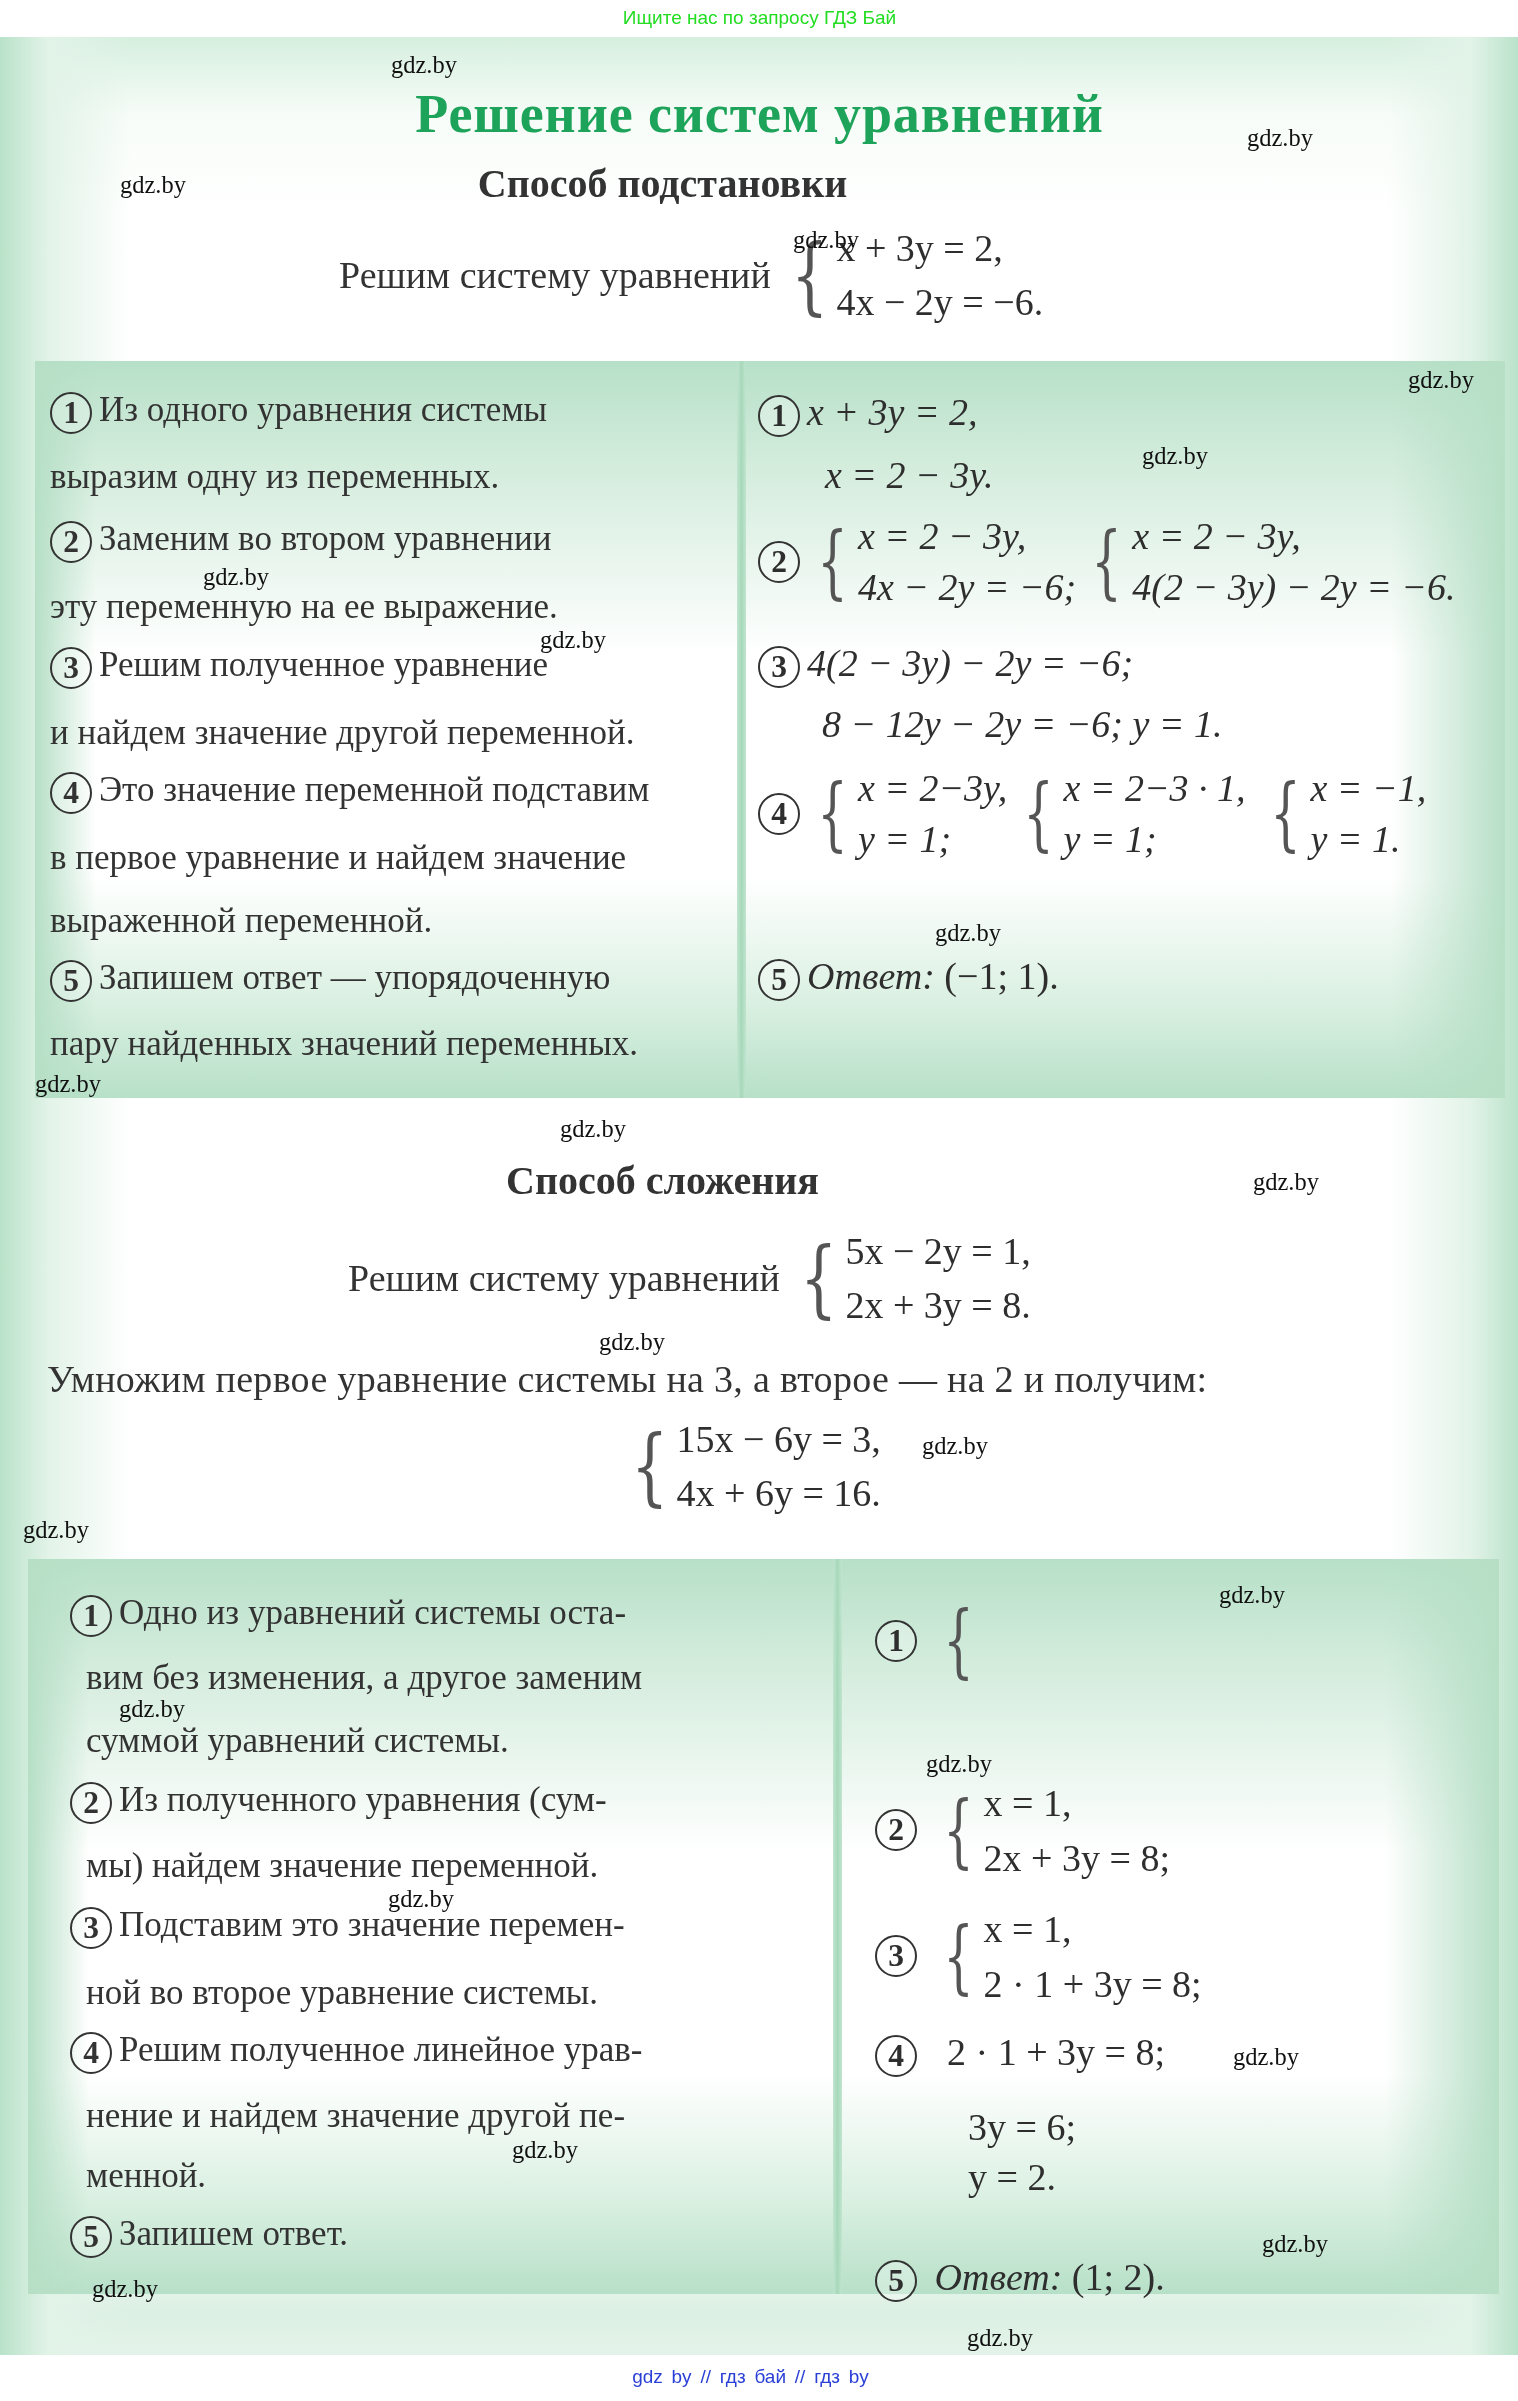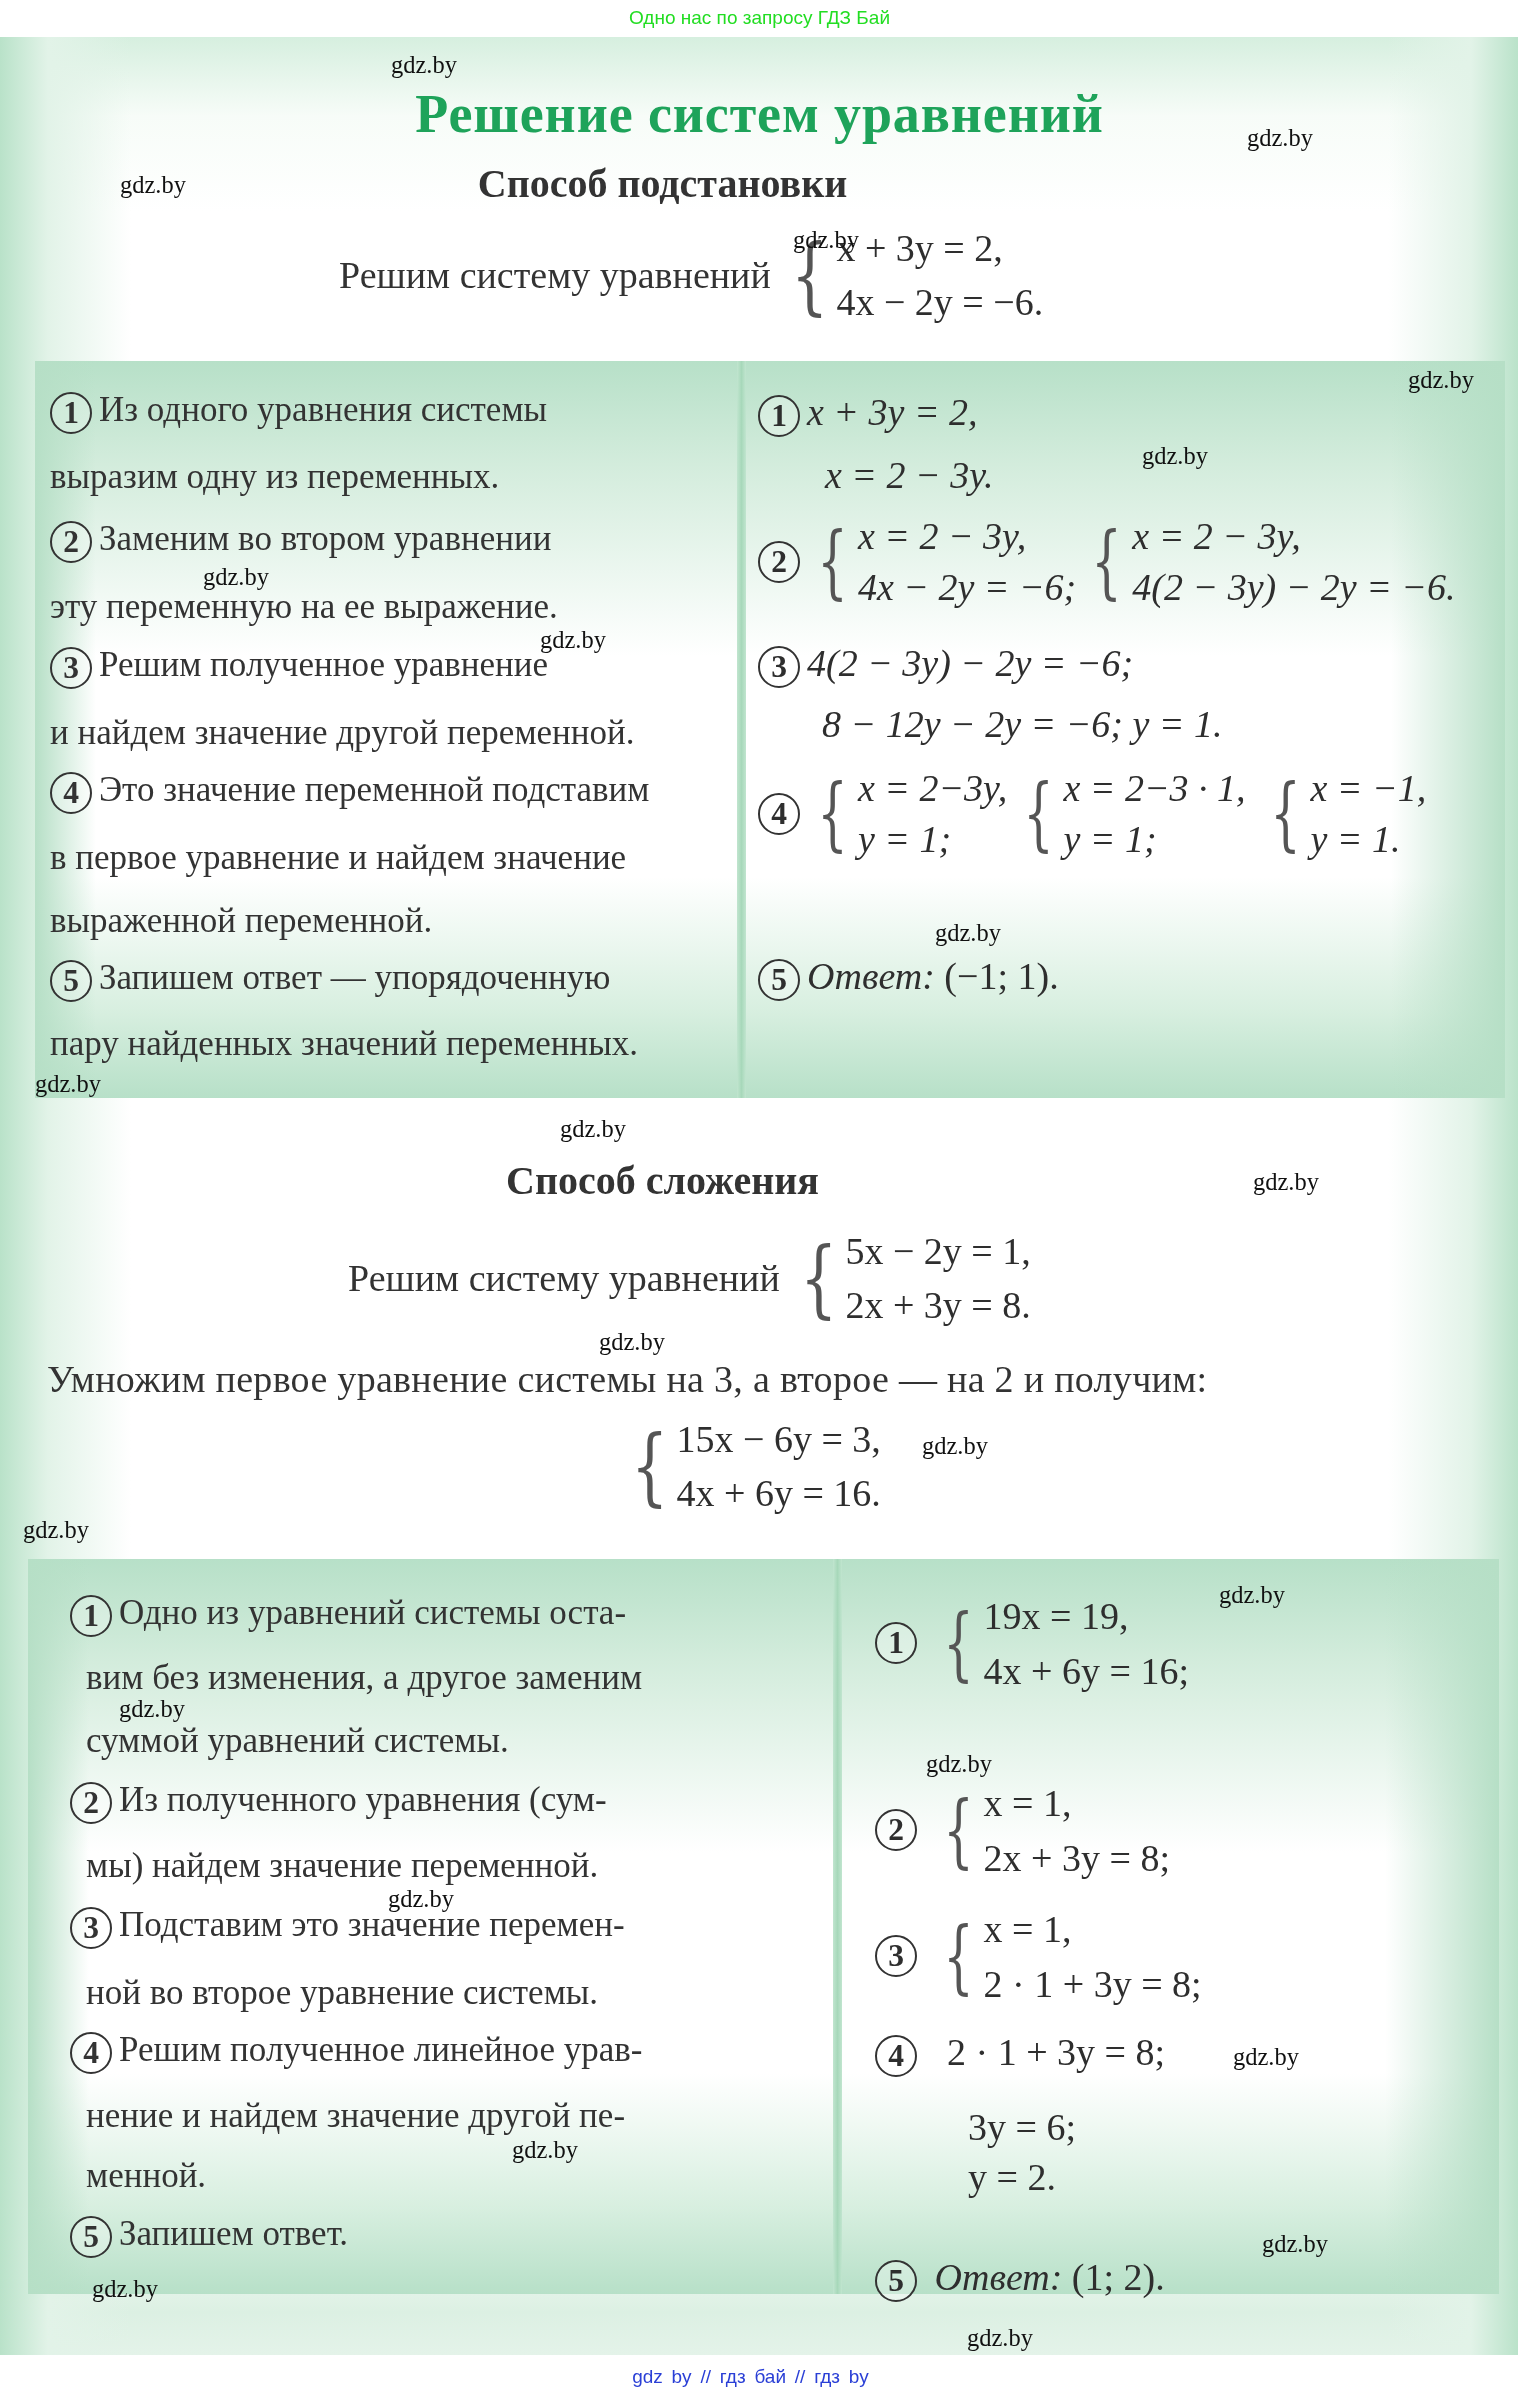--- a/index.html
+++ b/index.html
@@ -51,21 +51,21 @@
        font-family:"Liberation Serif", serif; }
   .m i { font-style:italic; }
   .ans { font-style:italic; }
 
   .wm { position:absolute; font-family:Liberation Serif, serif; font-size:24.5px;
         color:#111; white-space:nowrap; }
 </style>
 </head>
 <body>
 
-<div class="top-banner">Одно нас по запросу ГДЗ Бай</div>
+<div class="top-banner">Ищите нас по запросу ГДЗ Бай</div>
 
 <div class="page"></div>
 
 <div class="main-title">Решение систем уравнений</div>
 
 <div class="section-title" style="top:160px;">Способ подстановки</div>
 
 <div class="intro" style="left:339px; top:226px;">
   <span class="lbl">Решим систему уравнений</span>
   <span class="sys">
@@ -194,24 +194,20 @@
 <div class="step-text" style="left:70px; top:2032px;"><span class="num">4</span><span>Решим полученное линейное урав-</span></div>
 <div class="step-text" style="left:86px; top:2098px;">нение и найдем значение другой пе-</div>
 <div class="step-text" style="left:86px; top:2158px;">менной.</div>
 
 <div class="step-text" style="left:70px; top:2216px;"><span class="num">5</span><span>Запишем ответ.</span></div>
 
 <div class="m" style="left:875px; top:1594px; display:flex; align-items:center;">
   <span class="num">1</span>
   <span class="sys" style="margin-left:8.7px;">
       <span class="brace" style="font-size:80px; transform:scaleX(0.6);">{</span>
-    <span class="sys-lines" style="gap:10.5px;">
-        <span>19x = 19,</span>
-        <span>4x + 6y = 16;</span>
-      </span>
     </span>
 </div>
 
 <div class="m" style="left:875px; top:1781px; display:flex; align-items:center;">
   <span class="num">2</span>
   <span class="sys" style="margin-left:8.7px;">
       <span class="brace" style="font-size:80px; transform:scaleX(0.6);">{</span>
     <span class="sys-lines" style="gap:10.5px;">
         <span>x = 1,</span>
         <span>2x + 3y = 8;</span>

